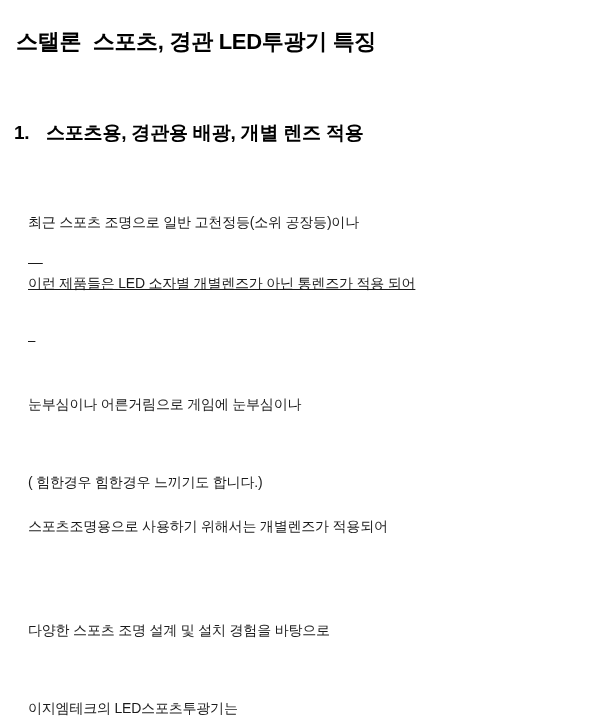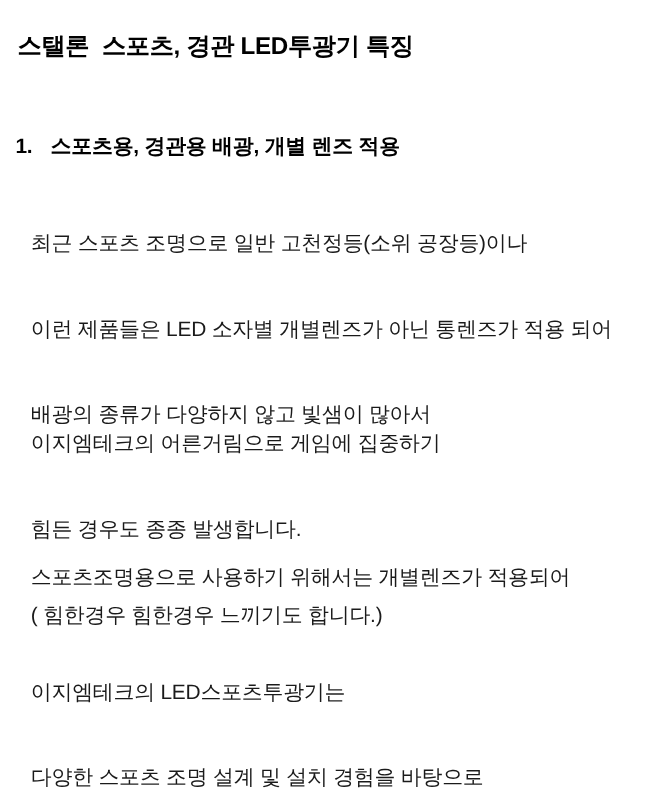--- a/index.html
+++ b/index.html
@@ -46,32 +46,32 @@
   }
   .section-number {
     display: inline-block;
     width: 32px;
     font-size: 19px;
     font-weight: bold;
   }
   .body-block {
     position: absolute;
     left: 28px;
-    font-size: 19px;
+    font-size: 14px;
     line-height: 26px;
     color: #1a1a1a;
     letter-spacing: -0.2px;
     white-space: pre;
   }
   .body-block .line {
     display: block;
     white-space: pre;
   }
   #para-0 { top: 157px; }
-  #para-1 { top: 235px; }
+  #para-1 { top: 218px; text-decoration: underline; }
   #para-2 { top: 339px; }
   #para-3 { top: 461px; }
   #para-4 { top: 565px; }
 </style>
 </head>
 <body>
 
 <div class="page">
 
   <h1 class="doc-title">스탤론  스포츠, 경관 LED투광기 특징</h1>
@@ -80,34 +80,32 @@
     <span class="section-number">1.</span>
     <span>스포츠용, 경관용 배광, 개별 렌즈 적용</span>
   </h2>
 
   <div class="body-block" id="para-0">
     <span class="line">최근 스포츠 조명으로 일반 고천정등(소위 공장등)이나</span>
   </div>
 
   <div class="body-block" id="para-1">
     <span class="line">이런 제품들은 LED 소자별 개별렌즈가 아닌 통렌즈가 적용 되어</span>
-    <span class="line">배광의 종류가 다양하지 않고 빛샘이 많아서</span>
   </div>
 
   <div class="body-block" id="para-2">
-    <span class="line">이지엠테크의 어른거림으로 게임에 집중하기</span>
-    <span class="line">힘든 경우도 종종 발생합니다.</span>
+    <span class="line">눈부심이나 어른거림으로 게임에 눈부심이나</span>
     <span class="line">( 힘한경우 힘한경우 느끼기도 합니다.)</span>
   </div>
 
   <div class="body-block" id="para-3">
     <span class="line">스포츠조명용으로 사용하기 위해서는 개별렌즈가 적용되어</span>
   </div>
 
   <div class="body-block" id="para-4">
+    <span class="line">다양한 스포츠 조명 설계 및 설치 경험을 바탕으로</span>
     <span class="line">이지엠테크의 LED스포츠투광기는</span>
-    <span class="line">다양한 스포츠 조명 설계 및 설치 경험을 바탕으로</span>
     
     
     
   </div>
 
 </div>
 
 </body></html>

